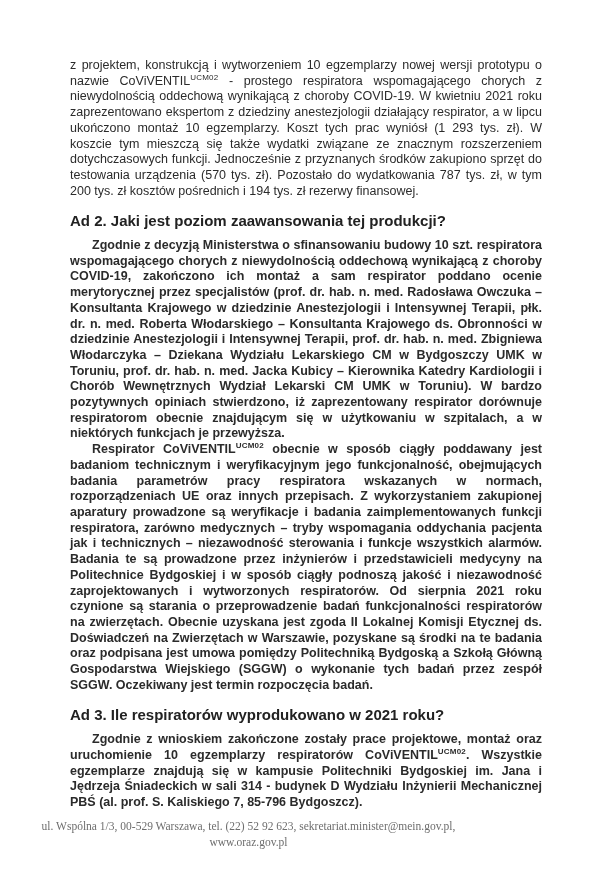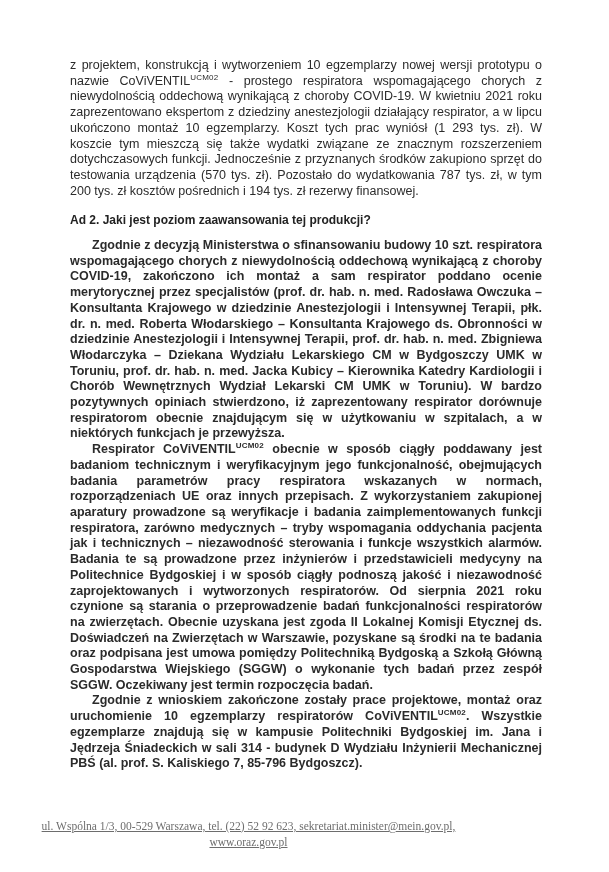--- a/index.html
+++ b/index.html
@@ -26,21 +26,21 @@
     text-align: justify;
   }
   .paragraph {
     margin: 0;
   }
   .paragraph.indent {
     text-indent: 22px;
     font-weight: bold;
   }
   .heading {
-    font-size: 12px;
+    font-size: 15px;
     font-weight: bold;
     text-align: left;
     margin: 14px 0 9px 0;
     color: #222222;
   }
   sup {
     font-size: 8px;
     line-height: 0;
     vertical-align: super;
     letter-spacing: 0.2px;
@@ -48,33 +48,33 @@
   .footer {
     position: absolute;
     left: 0;
     width: 497px;
     top: 818px;
     text-align: center;
     font-family: "Liberation Serif", serif;
     font-size: 11.5px;
     line-height: 16px;
     color: #6d6d6d;
-    text-decoration: underline;
   }
 </style>
 </head>
 <body>
 
 <div class="page">
 
   <div class="document-body">
       <p class="paragraph"><span>z projektem, konstrukcją i wytworzeniem 10 egzemplarzy nowej wersji prototypu o nazwie CoViVENTIL</span><sup>UCM02</sup><span> - prostego respiratora wspomagającego chorych z niewydolnością oddechową wynikającą z choroby COVID-19. W kwietniu 2021 roku zaprezentowano ekspertom z dziedziny anestezjologii działający respirator, a w lipcu ukończono montaż 10 egzemplarzy. Koszt tych prac wyniósł (1 293 tys. zł). W koszcie tym mieszczą się także wydatki związane ze znacznym rozszerzeniem dotychczasowych funkcji. Jednocześnie z przyznanych środków zakupiono sprzęt do testowania urządzenia (570 tys. zł). Pozostało do wydatkowania 787 tys. zł, w tym 200 tys. zł kosztów pośrednich i 194 tys. zł rezerwy finansowej.</span></p>
       <h3 class="heading"><span>Ad 2. Jaki jest poziom zaawansowania tej produkcji?</span></h3>
       <p class="paragraph indent"><span>Zgodnie z decyzją Ministerstwa o sfinansowaniu budowy 10 szt. respiratora wspomagającego chorych z niewydolnością oddechową wynikającą z choroby COVID-19, zakończono ich montaż a sam respirator poddano ocenie merytorycznej przez specjalistów (prof. dr. hab. n. med. Radosława Owczuka – Konsultanta Krajowego w dziedzinie Anestezjologii i Intensywnej Terapii, płk. dr. n. med. Roberta Włodarskiego – Konsultanta Krajowego ds. Obronności w dziedzinie Anestezjologii i Intensywnej Terapii, prof. dr. hab. n. med. Zbigniewa Włodarczyka – Dziekana Wydziału Lekarskiego CM w Bydgoszczy UMK w Toruniu, prof. dr. hab. n. med. Jacka Kubicy – Kierownika Katedry Kardiologii i Chorób Wewnętrznych Wydział Lekarski CM UMK w Toruniu). W bardzo pozytywnych opiniach stwierdzono, iż zaprezentowany respirator dorównuje respiratorom obecnie znajdującym się w użytkowaniu w szpitalach, a w niektórych funkcjach je przewyższa.</span></p>
       <p class="paragraph indent"><span>Respirator CoViVENTIL</span><sup>UCM02</sup><span> obecnie w sposób ciągły poddawany jest badaniom technicznym i weryfikacyjnym jego funkcjonalność, obejmujących badania parametrów pracy respiratora wskazanych w normach, rozporządzeniach UE oraz innych przepisach. Z wykorzystaniem zakupionej aparatury prowadzone są weryfikacje i badania zaimplementowanych funkcji respiratora, zarówno medycznych – tryby wspomagania oddychania pacjenta jak i technicznych – niezawodność sterowania i funkcje wszystkich alarmów. Badania te są prowadzone przez inżynierów i przedstawicieli medycyny na Politechnice Bydgoskiej i w sposób ciągły podnoszą jakość i niezawodność zaprojektowanych i wytworzonych respiratorów. Od sierpnia 2021 roku czynione są starania o przeprowadzenie badań funkcjonalności respiratorów na zwierzętach. Obecnie uzyskana jest zgoda II Lokalnej Komisji Etycznej ds. Doświadczeń na Zwierzętach w Warszawie, pozyskane są środki na te badania oraz podpisana jest umowa pomiędzy Politechniką Bydgoską a Szkołą Główną Gospodarstwa Wiejskiego (SGGW) o wykonanie tych badań przez zespół SGGW. Oczekiwany jest termin rozpoczęcia badań.</span></p>
+      <h3 class="heading"><span>Ad 3. Ile respiratorów wyprodukowano w 2021 roku?</span></h3>
       <p class="paragraph indent"><span>Zgodnie z wnioskiem zakończone zostały prace projektowe, montaż oraz uruchomienie 10 egzemplarzy respiratorów CoViVENTIL</span><sup>UCM02</sup><span>. Wszystkie egzemplarze znajdują się w kampusie Politechniki Bydgoskiej im. Jana i Jędrzeja Śniadeckich w sali 314 - budynek D Wydziału Inżynierii Mechanicznej PBŚ (al. prof. S. Kaliskiego 7, 85-796 Bydgoszcz).</span></p>
     </div>
 
   <div class="footer">
     <div>ul. Wspólna 1/3, 00-529 Warszawa, tel. (22) 52 92 623, sekretariat.minister@mein.gov.pl,</div>
     <div>www.oraz.gov.pl</div>
   </div>
 
 </div>
 

